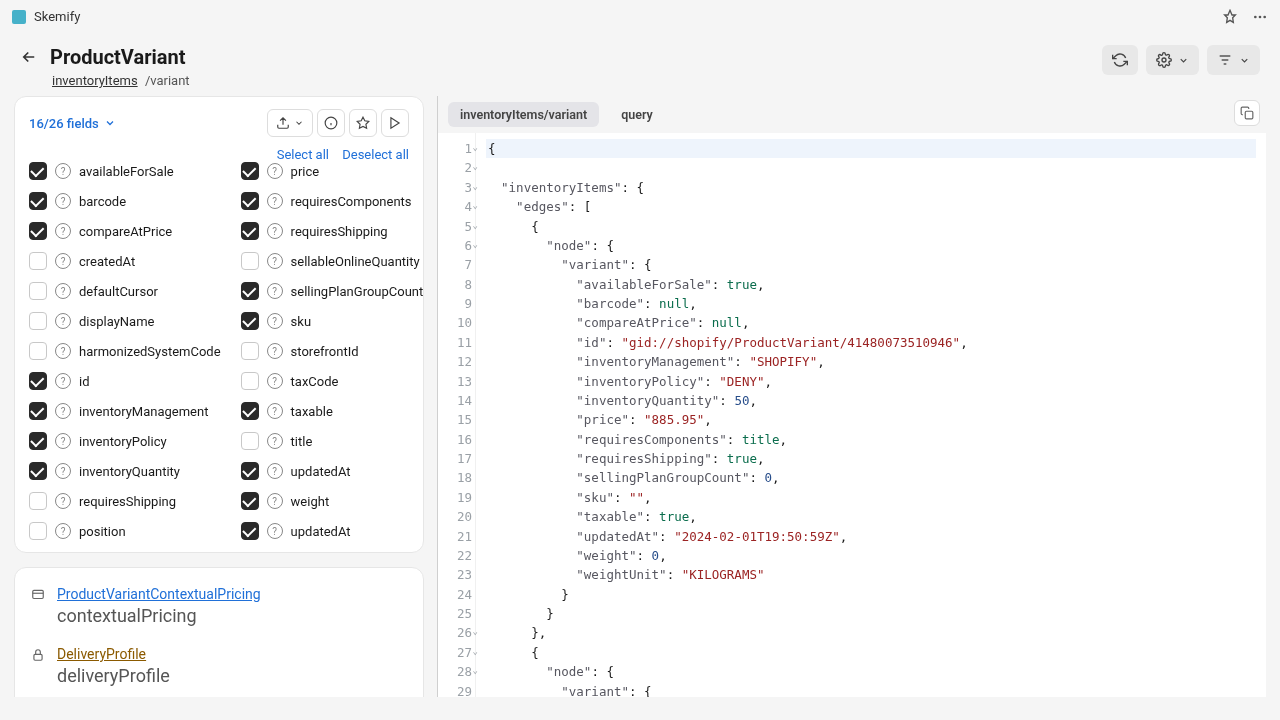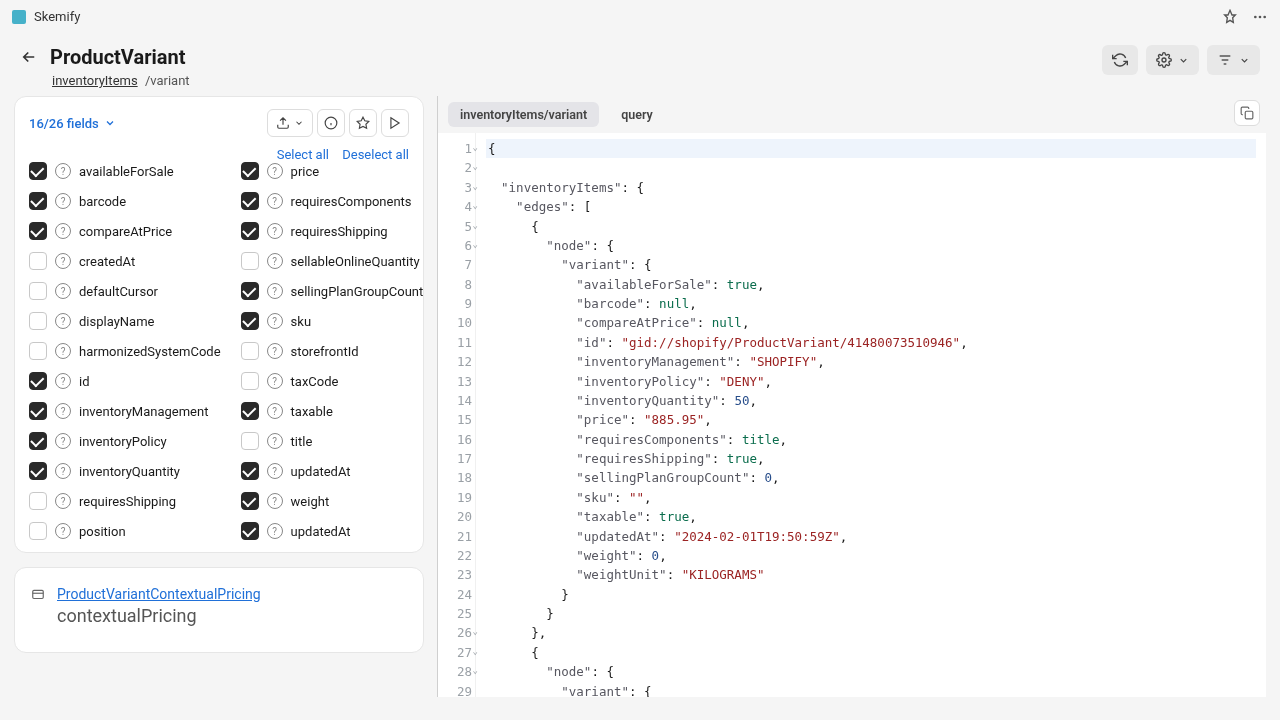--- a/index.html
+++ b/index.html
@@ -306,20 +306,30 @@
 
     <div class="card" id="relations">
         <div class="rel-item rel-pv">
     <span class="rel-glyph"><svg width="14" height="14" viewBox="0 0 24 24" fill="none" stroke="currentColor" stroke-width="2">
               <rect x="3" y="4" width="18" height="14" rx="2"></rect>
               <line x1="3" y1="9" x2="21" y2="9"></line>
             </svg></span>
     <div>
       <div class="rel-name"><a href="#">ProductVariantContextualPricing</a></div>
       <div class="rel-sub">contextualPricing</div>
+    </div>
+  </div>
+        <div class="rel-item rel-dp">
+    <span class="rel-glyph"><svg width="14" height="14" viewBox="0 0 24 24" fill="none" stroke="currentColor" stroke-width="2">
+              <rect x="5" y="11" width="14" height="10" rx="2"></rect>
+              <path d="M8 11V7a4 4 0 0 1 8 0v4"></path>
+            </svg></span>
+    <div>
+      <div class="rel-name"><a href="#">DeliveryProfile</a></div>
+      <div class="rel-sub">deliveryProfile</div>
     </div>
   </div>
       </div>
   </div>
 
   <div class="right-col">
     <div class="tabs">
       <div class="tab on">inventoryItems/variant</div>
       <div class="tab">query</div>
       <div class="copybox">

